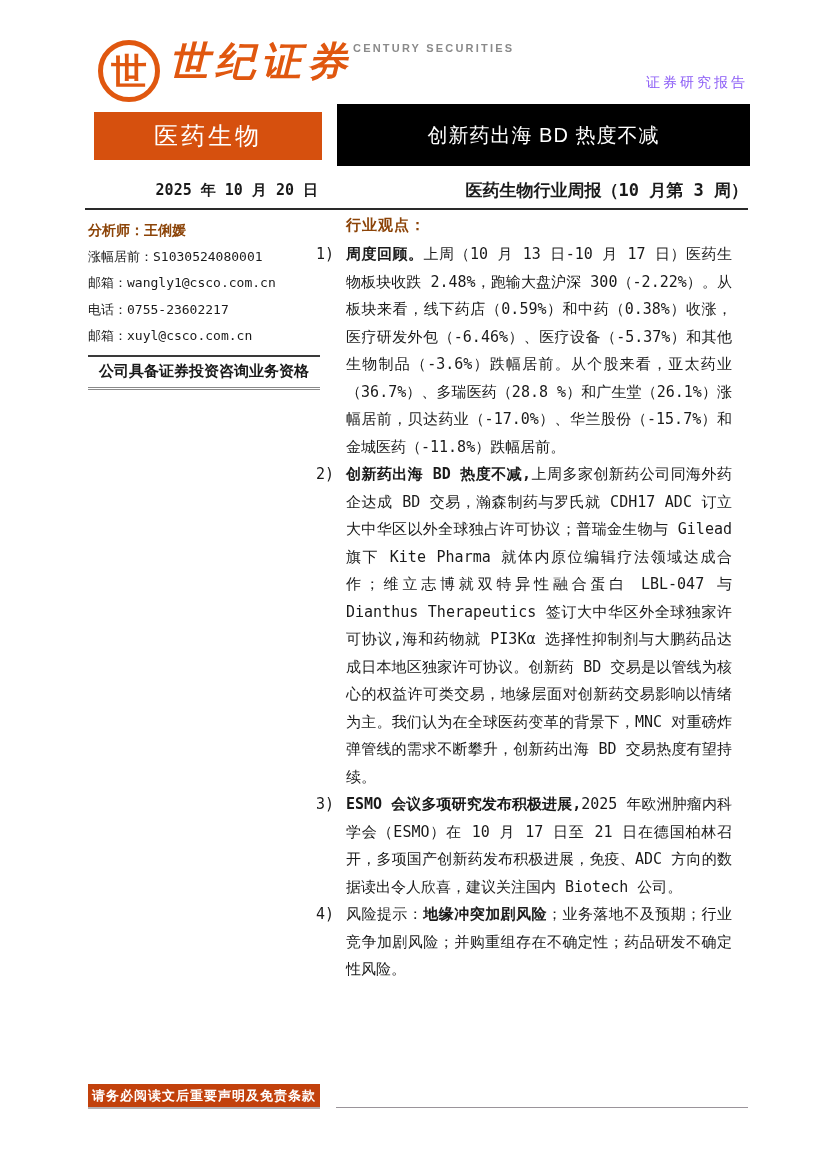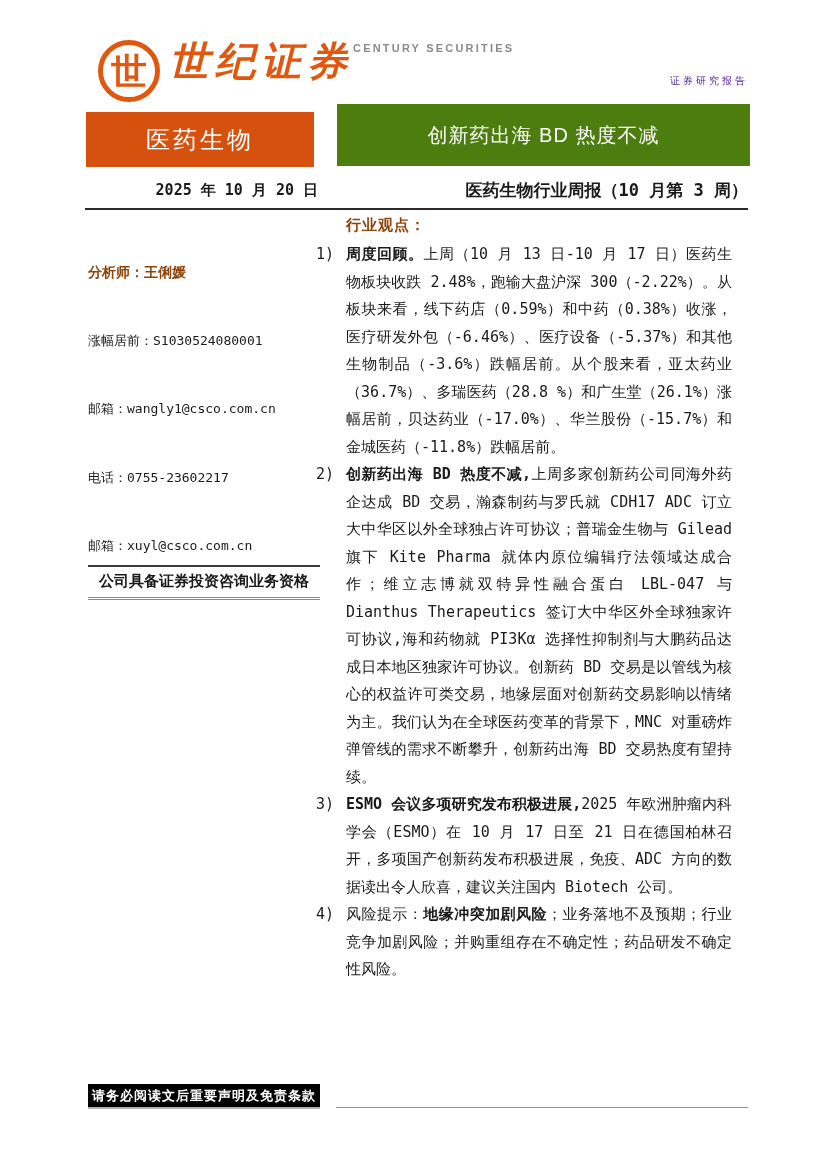--- a/index.html
+++ b/index.html
@@ -19,61 +19,61 @@
   .logo-text{display:flex;flex-direction:row;}
   .logo-cn{
     font-family:"DejaVu Serif","Liberation Serif",serif;font-style:italic;font-weight:bold;
     color:#E0570F;font-size:40px;line-height:42px;letter-spacing:6px;white-space:nowrap;
   }
   .logo-en{
     font-family:"Liberation Sans","DejaVu Sans",sans-serif;font-weight:bold;
     color:#8a8a8a;font-size:11px;letter-spacing:2.2px;margin-top:2px;white-space:nowrap;
   }
   .report-type{
-    position:absolute;top:74px;right:78px;color:#4c1d95;font-size:10px;letter-spacing:3px;white-space:nowrap;
+    position:absolute;top:74px;right:78px;color:#8b5cf6;font-size:14px;letter-spacing:3px;white-space:nowrap;
   }
   
   .banner-sector{
-    position:absolute;left:86px;top:112px;width:228px;height:55px;background:#D6500E;
+    position:absolute;left:94px;top:112px;width:228px;height:48px;background:#D6500E;
     color:#fff;display:flex;align-items:center;justify-content:center;
     font-family:"Liberation Sans","DejaVu Sans",sans-serif;font-size:24px;letter-spacing:3px;
   }
   .banner-headline{
-    position:absolute;left:337px;top:104px;width:413px;height:62px;background:#4d7c0f;
+    position:absolute;left:337px;top:104px;width:413px;height:62px;background:#000000;
     color:#fff;display:flex;align-items:center;justify-content:center;
     font-family:"Liberation Sans","DejaVu Sans",sans-serif;font-size:20px;letter-spacing:1px;
   }
   
   .meta-date{
     position:absolute;left:90px;top:181px;width:228px;text-align:right;
     font-weight:bold;font-size:15px;white-space:nowrap;
   }
   .meta-series{
     position:absolute;left:337px;top:179px;width:411px;text-align:right;
     font-weight:bold;font-size:17px;white-space:nowrap;
   }
   .rule{position:absolute;left:85px;top:208px;width:663px;border-top:2px solid #2a2a2a;}
   
   .sidebar{position:absolute;left:88px;top:217px;width:232px;font-size:13px;}
-  .side-row{line-height:26.5px;white-space:nowrap;margin-top:42px;}
+  .side-row{line-height:26.5px;white-space:nowrap;}
   .side-label{color:#8C4408;font-weight:bold;font-size:14px;}
   .side-qualification{
     margin-top:5px;border-top:2px solid #3a3a3a;border-bottom:3px double #8a8a8a;
     padding:5px 0 6px 0;text-align:center;font-weight:bold;font-size:15px;white-space:nowrap;
   }
   
   .content{position:absolute;left:316px;top:216px;width:416px;}
   .section-title{margin:0 0 6px 30px;color:#8C4408;font-size:15px;font-weight:bold;letter-spacing:1px;}
   .item{display:flex;margin:0;}
   .item-num{flex:0 0 30px;font-size:15px;line-height:27.5px;}
   .item-body{flex:1;margin:0;font-size:15px;line-height:27.5px;text-align:justify;word-break:break-word;}
   .item-body b{font-weight:bold;}
   
   .footer-badge{
-    position:absolute;left:88px;top:1084px;width:232px;height:23px;background:#000000;
+    position:absolute;left:88px;top:1084px;width:232px;height:23px;background:#c2410c;
     border-bottom:2px solid #b5b0b3;color:#fff;font-weight:bold;font-size:13px;
     display:flex;align-items:center;justify-content:center;letter-spacing:1px;white-space:nowrap;
   }
   .footer-line{position:absolute;left:336px;top:1107px;width:412px;border-top:1px solid #9a949a;}
 </style>
 </head>
 <body>
 
 <div class="page">
 

